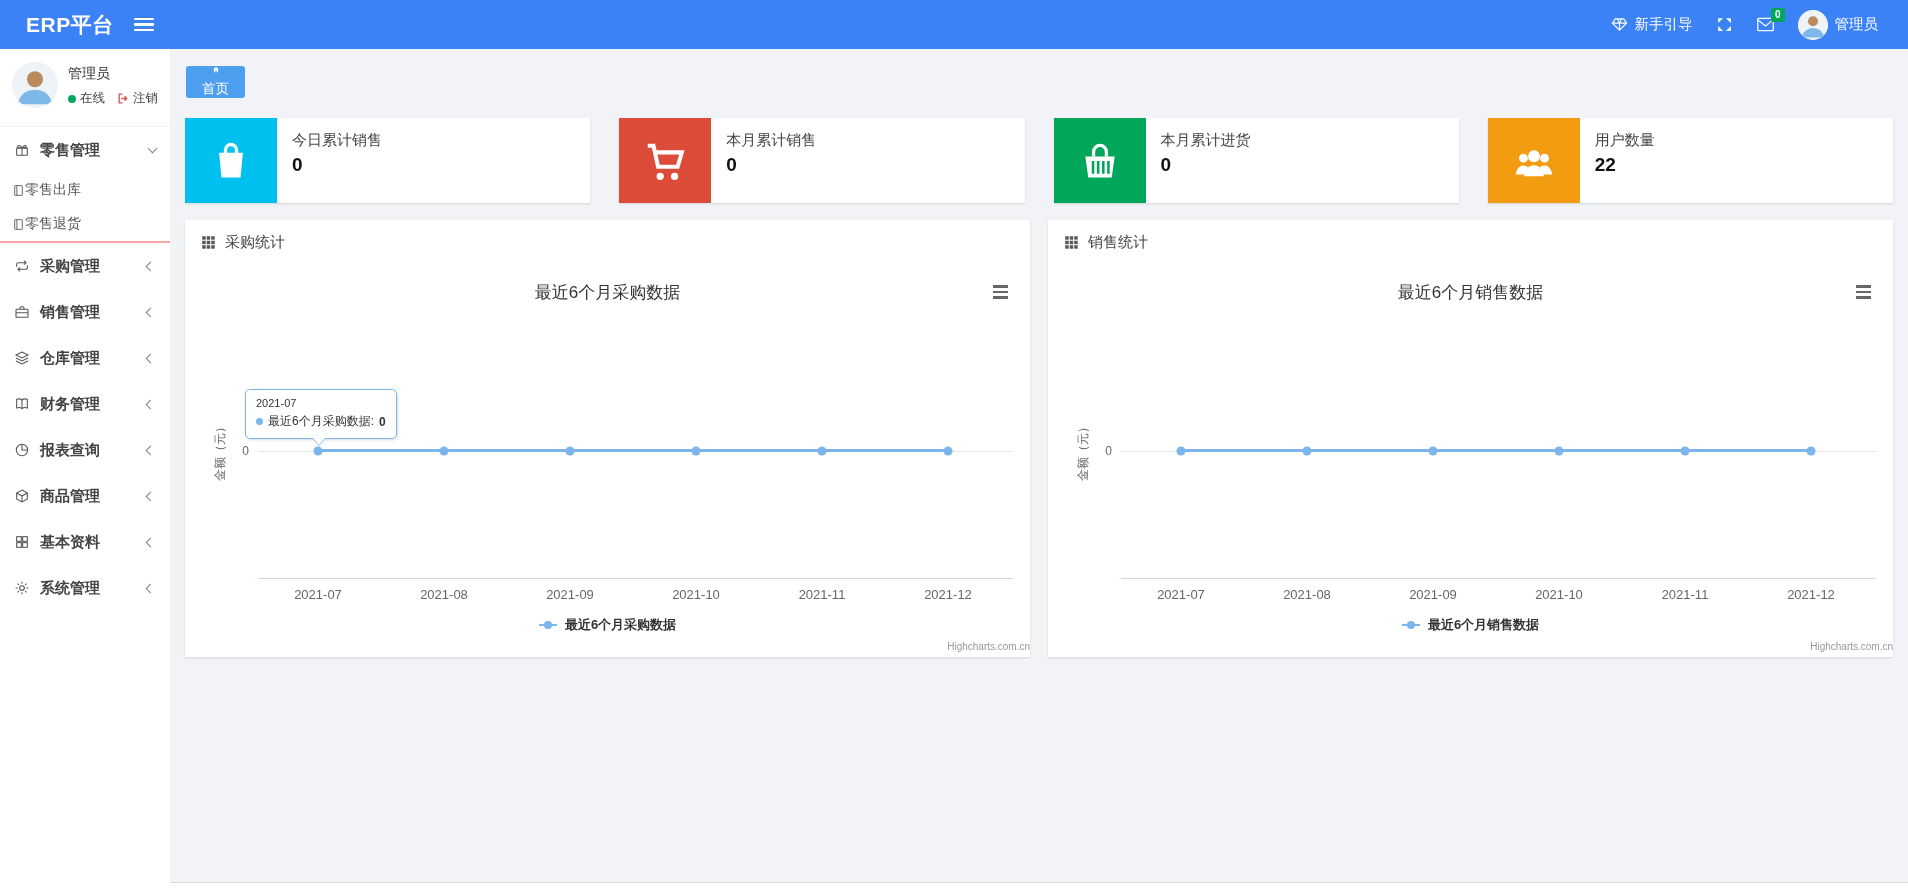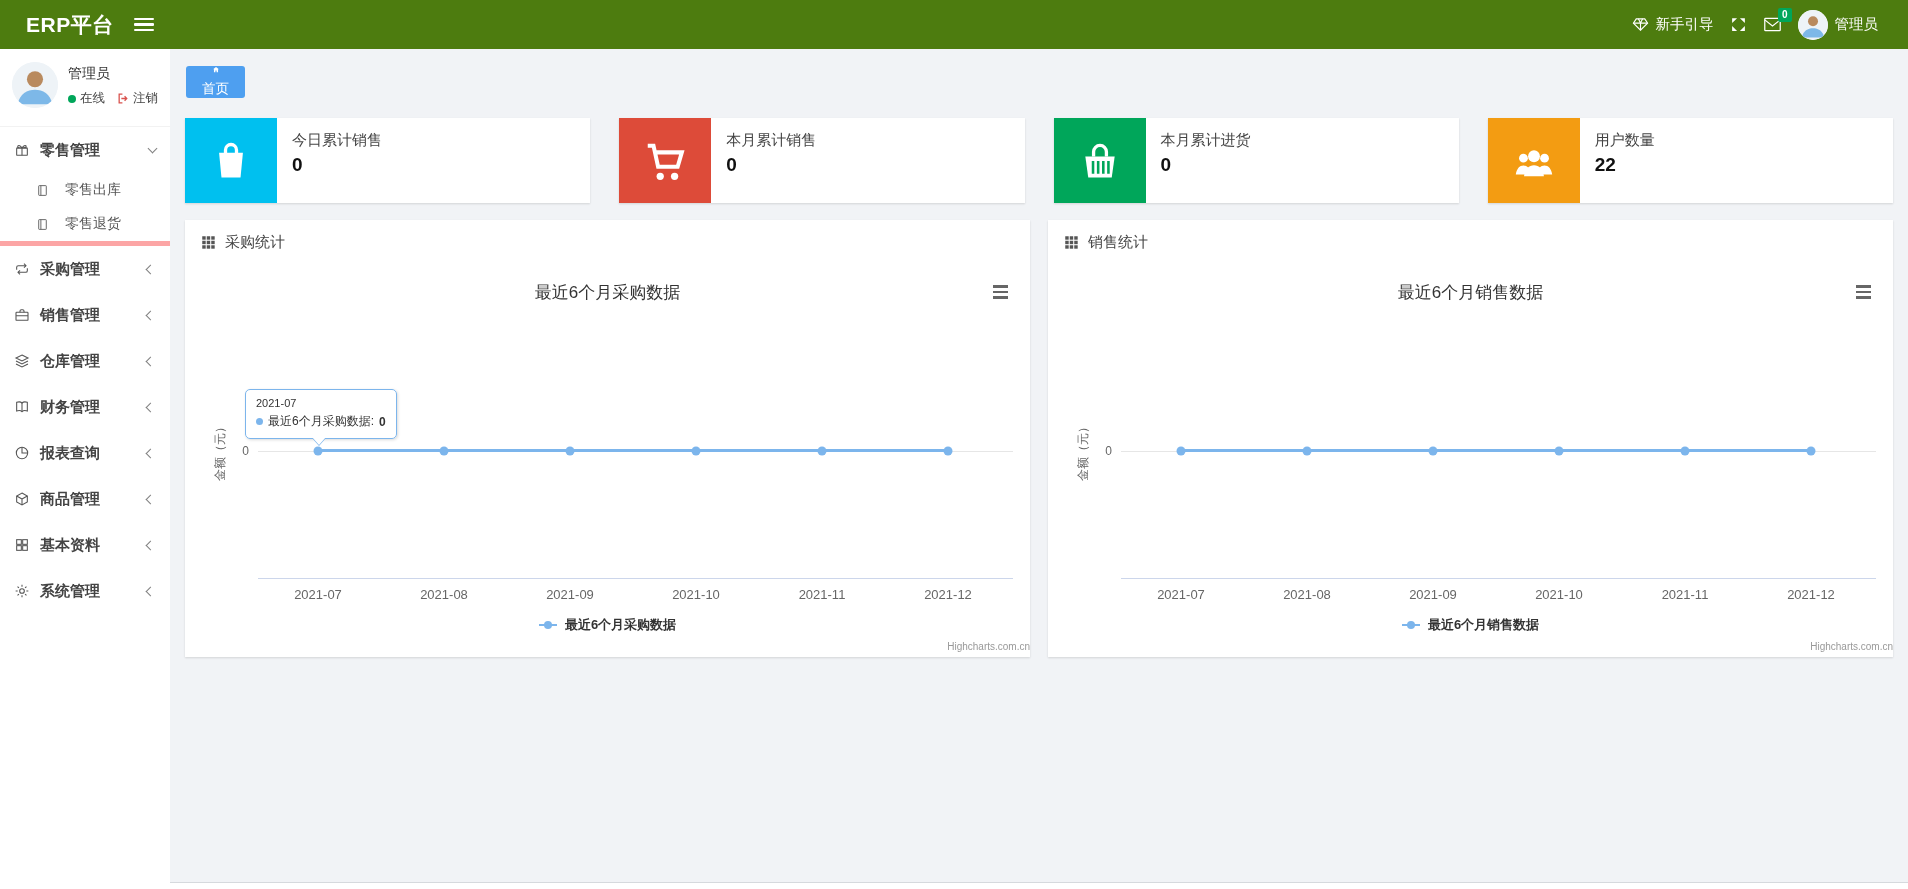--- a/index.html
+++ b/index.html
@@ -1,24 +1,24 @@
 <!DOCTYPE html>
 <html><head>
 <meta charset="utf-8">
 <style>
   * { margin:0; padding:0; box-sizing:border-box; }
   html,body { width:1908px; height:889px; overflow:hidden;
     font-family:"Liberation Sans","DejaVu Sans",sans-serif; background:#f1f3f6; }
 
   
-  .navbar { height:49px; background:#4d7c0f; display:flex; align-items:center; color:#fff; }
+  .navbar { height:49px; background:#3b82f6; display:flex; align-items:center; color:#fff; }
   .brand { font-size:21px; font-weight:bold; padding:0 20px 0 26px; letter-spacing:.5px; }
   .nav-burger { width:20px; display:flex; flex-direction:column; gap:3px; cursor:pointer; }
   .nav-burger i { display:block; height:2.5px; background:#fff; border-radius:1px; }
-  .nav-right { margin-left:auto; display:flex; align-items:center; gap:16px; padding-right:30px; }
+  .nav-right { margin-left:auto; display:flex; align-items:center; gap:23px; padding-right:30px; }
   .nav-item { display:flex; align-items:center; gap:7px; font-size:14.5px; cursor:pointer; }
   .nav-icon svg { display:block; }
   .mail-wrap { position:relative; }
   .mail-badge { position:absolute; top:-8px; right:-10px; background:#00a65a; color:#fff;
     font-size:10px; line-height:1; padding:2px 4px; border-radius:2px; font-weight:bold; }
   .nav-avatar { width:30px; height:30px; border-radius:50%; overflow:hidden; background:#f4f6f8; }
 
   
   .app { display:flex; height:840px; }
   .sidebar { width:170px; background:#fff; height:100%; flex-shrink:0; }
@@ -30,22 +30,22 @@
   .user-meta { padding-top:3px; }
   .user-name { font-size:14px; color:#333; margin-bottom:7px; }
   .user-status { display:flex; align-items:center; gap:4px; font-size:12.5px; color:#444; }
   .dot-online { width:8px; height:8px; border-radius:50%; background:#00a65a; display:inline-block; }
   .logout-link { display:flex; align-items:center; gap:3px; margin-left:8px; color:#444; cursor:pointer; }
 
   .menu { margin-top:6px; }
   .menu-item { height:46px; display:flex; align-items:center; padding:0 14px; gap:10px;
     font-size:15px; font-weight:600; color:#444; cursor:pointer; }
   .menu-item svg { stroke:#555; flex-shrink:0; }
-  .menu-group { border-top:1px solid #f2f2f2; border-bottom:5px solid #fca5a5; }
-  .submenu-item { height:34px; display:flex; align-items:center; padding-left:36px; gap:16px;
+  .menu-group { border-top:1px solid #f2f2f2; border-bottom:2px solid #fca5a5; }
+  .submenu-item { height:34px; display:flex; align-items:center; padding-left:12px; gap:0;
     font-size:14px; color:#555; cursor:pointer; }
   .submenu-item svg { stroke:#666; }
   .chev { width:7px; height:7px; border-right:1.6px solid #808080; border-bottom:1.6px solid #808080;
     margin-left:auto; flex-shrink:0; }
   .chev-down { transform:rotate(45deg); margin-top:-4px; }
   .chev-left { transform:rotate(135deg); margin-right:2px; }
 
   
   .tabbar { padding:10px 0 0 16px; }
   .tab { display:inline-flex; align-items:center; gap:7px; background:#4e9ff0; color:#fff;

